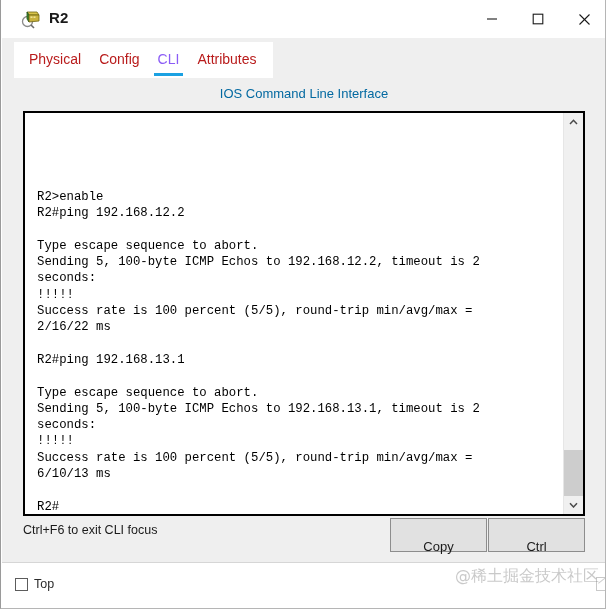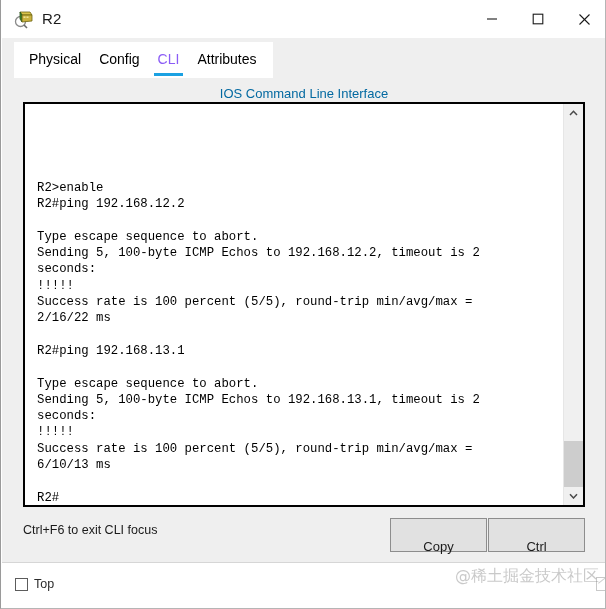--- a/index.html
+++ b/index.html
@@ -32,23 +32,24 @@
     position: absolute;
     left: 0; top: 0;
     width: 606px;
     height: 38px;
     background: #ffffff;
     display: flex;
     align-items: center;
   }
   .title-left {
     display: flex;
-    align-items: center;
-    padding-left: 13px;
+    align-items: flex-start;
+    padding-left: 20px;
     flex: 1;
+    font-weight: bold;
   }
   .app-icon {
     width: 20px;
     height: 20px;
     position: relative;
     margin-right: 8px;
     flex: none;
   }
   .title-text {
     font-size: 15px;
@@ -89,21 +90,21 @@
   }
   .tabs {
     position: absolute;
     left: 13px; top: 42px;
     height: 36px;
     display: flex;
     align-items: center;
   }
   .tab {
     font-size: 14px;
-    color: #000000;
+    color: #b91c1c;
     padding: 0 0 2px 0;
     margin-left: 18px;
     position: relative;
     height: 26px;
     display: flex;
     align-items: center;
     background: transparent;
     border: 0;
     font-family: "Liberation Sans", sans-serif;
   }
@@ -133,21 +134,21 @@
     left: 0; top: 86px;
     width: 606px;
     text-align: center;
     font-size: 13px;
     color: #0369a1;
   }
 
   
   .terminal-wrap {
     position: absolute;
-    left: 22px; top: 102px;
+    left: 22px; top: 111px;
     width: 562px;
     height: 405px;
     border: 2px solid #000000;
     background: #ffffff;
     box-sizing: border-box;
     display: flex;
   }
   .terminal {
     flex: 1;
     padding: 6px 4px 4px 12px;

